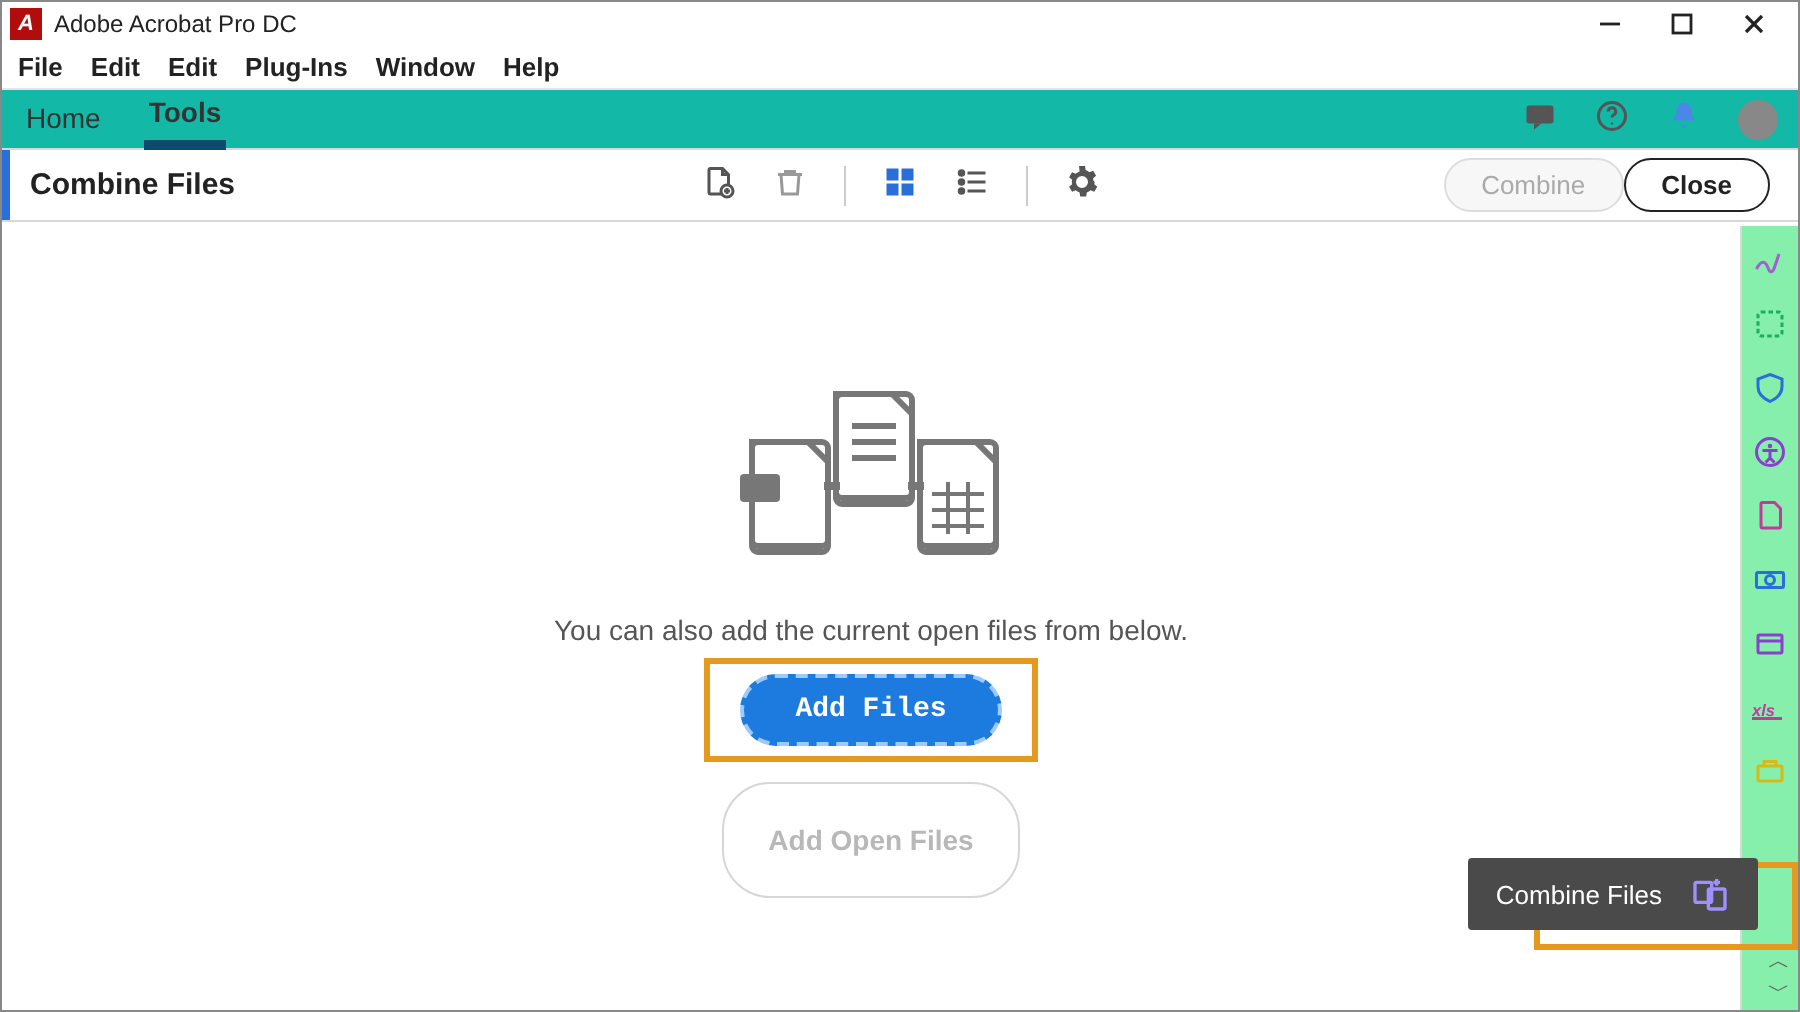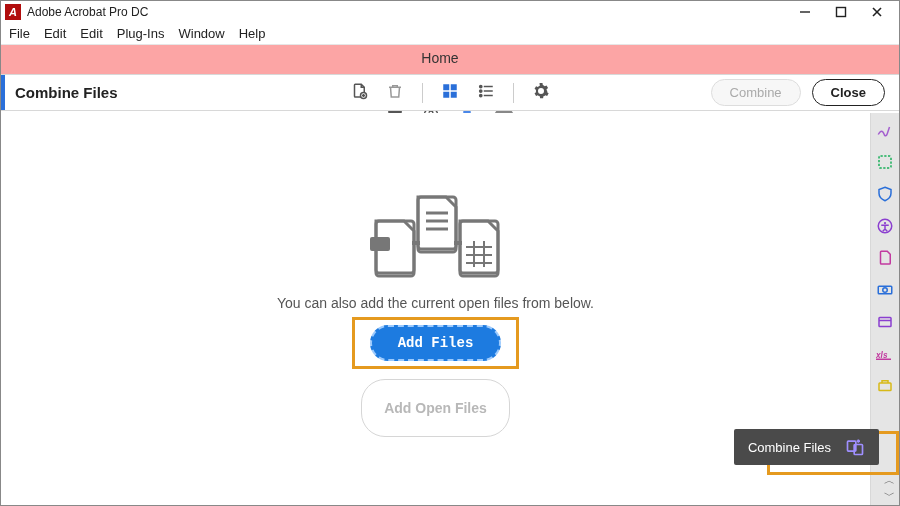--- a/index.html
+++ b/index.html
@@ -38,28 +38,28 @@
     color:#222;
   }
 
   .menubar {
     display:flex; align-items:center; gap:14px;
     padding: 2px 8px;
     height:22px;
     font-size:13px;
     color:#222;
     border-bottom:1px solid #e6e6e6;
+    font-weight:bold;
   }
   .tabbar {
     display:flex; align-items:center;
     height:30px;
-    background:#fca5a5;
+    background:#14b8a6;
     border-bottom:1px solid #d8d8d8;
     padding:0 10px;
-    flex-direction:column;
   }
   .tabbar .tab { margin-right:20px; font-size:14px; color:#333; padding:5px 2px 6px 2px; }
   .tabbar .tab.active { border-bottom:7px solid #0c4a6e; font-weight:700; }
   .tabbar .spacer{flex:1;}
   .tabbar .right-icons { display:flex; align-items:center; gap:18px; color:#555; }
   .avatar { width:20px;height:20px;border-radius:50%;background:#888; }
 
   .toolbar {
     display:flex; align-items:center;
     height:36px;
@@ -77,21 +77,21 @@
   .toolbar .center-tools {
     position:absolute; left:0; right:0;
     display:flex; justify-content:center; gap:18px; align-items:center;
     pointer-events:none;
   }
   .toolbar .center-tools > * { pointer-events:auto; }
   .tool-divider { width:1px; height:20px; background:#ccc; }
   .toolbar svg { width:18px;height:18px; }
   .grid-icon rect{fill:#2a6fd9;}
   .toolbar .right-buttons {
-    margin-left:auto; display:flex; gap:11px; align-items:flex-end; padding-right:14px;
+    margin-left:auto; display:flex; gap:0; align-items:flex-end; padding-right:14px;
   }
   .pill-btn {
     border:1px solid #bbb; border-radius:18px;
     padding:5px 18px; font-size:13px;
     background:#fff; color:#222;
   }
   .pill-btn.disabled { color:#aaa; border-color:#ddd; background:#f7f7f7; }
   .pill-btn.strong { border-color:#222; font-weight:600; }
 
   .workspace {
@@ -109,21 +109,21 @@
   .canvas-inner {
     position:absolute; inset:6px;
     background:#fff;
     display:flex; flex-direction:column; align-items:center;
   }
   .files-illustration {
     margin-top:70px;
     width:140px;height:100px;
   }
   .hint1{ margin-top:8px; font-size:15px; color:#555; }
-  .hint2{ margin-top:6px; font-size:14px; color:#555; }
+  .hint2{ margin-top:18px; font-size:14px; color:#555; }
 
   .add-files-wrap { margin-top:14px; position:relative; }
   .highlight-box {
     position:absolute; inset:-8px -18px;
     border:3px solid #e59a1f;
   }
   .add-files-btn {
     background:#1d7be0;
     border:2px dashed #9ccafd;
     color:#fff; font-weight:600;
@@ -137,21 +137,21 @@
     background:#fff;
     color:#b8b8b8; font-weight:600;
     border:1px solid #d6d6d6;
     border-radius:24px;
     padding:20px 22px;
     font-size:14px;
   }
 
   .rightpanel {
     width:28px;
-    background:#e5e5e5;
+    background:#86efac;
     display:flex; flex-direction:column; align-items:center;
     padding-top:8px;
     gap:14px;
   }
   .rightpanel .ico { width:18px;height:18px; display:flex;align-items:center;justify-content:center; }
   .rp-sig{color:#a45fcf;} .rp-green{color:#1ab05a;} .rp-blue{color:#2a6fd9;}
   .rp-purple{color:#8b3fd0;} .rp-mag{color:#c23aa0;} .rp-navy{color:#2a6fd9;}
   .rp-teal{color:#8b3fd0;} .rp-red{color:#c23aa0;} .rp-yellow{color:#d7b917;}
 
   .tooltip {

